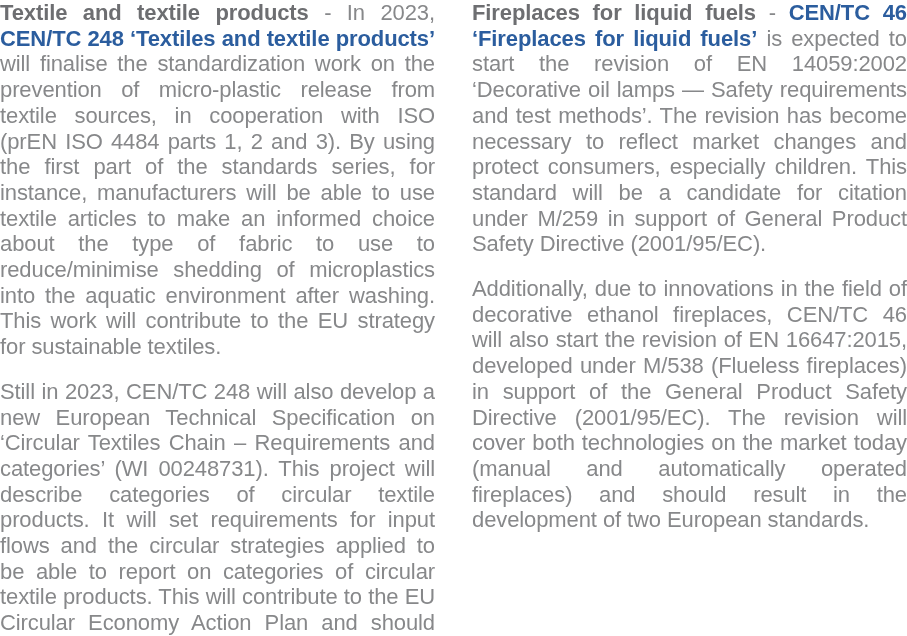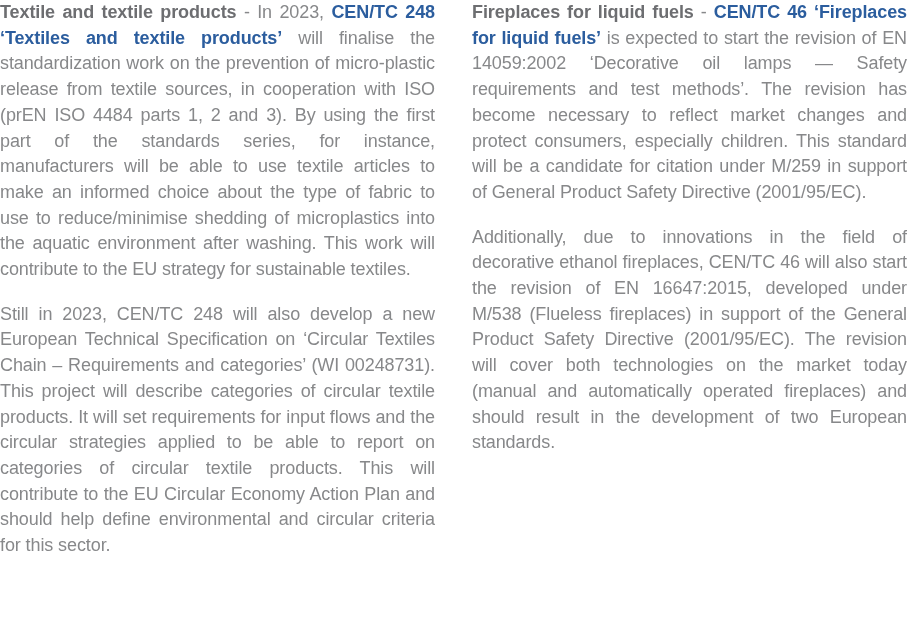--- a/index.html
+++ b/index.html
@@ -20,21 +20,21 @@
     box-sizing: border-box;
   }
   .col {
     flex: 1 1 0;
     min-width: 0;
   }
   .para {
     margin: 0 0 19px 0;
     text-align: justify;
     font-family: "Liberation Sans", sans-serif;
-    font-size: 18px;
+    font-size: 22px;
     line-height: 25.7px;
     color: var(--body-color, #87888A);
     letter-spacing: -0.1px;
   }
   .para:last-child { margin-bottom: 0; }
   .run-title {
     font-weight: bold;
     color: var(--title-color, #6D6E71);
   }
   .run-link {

